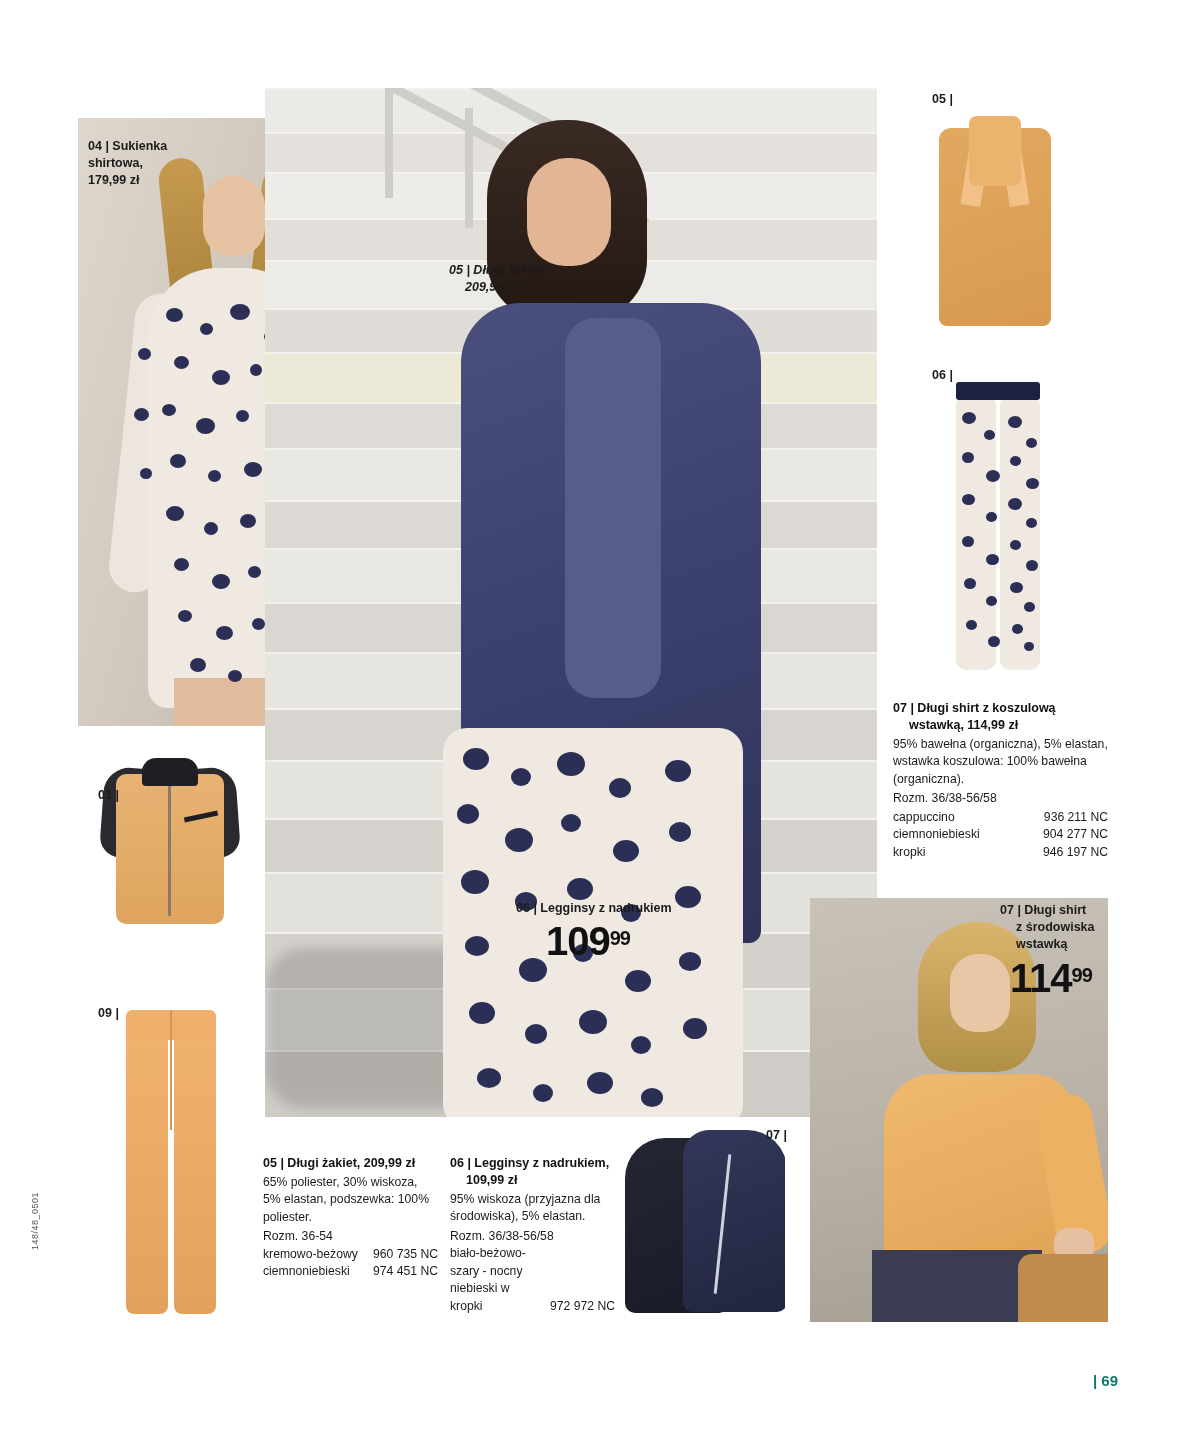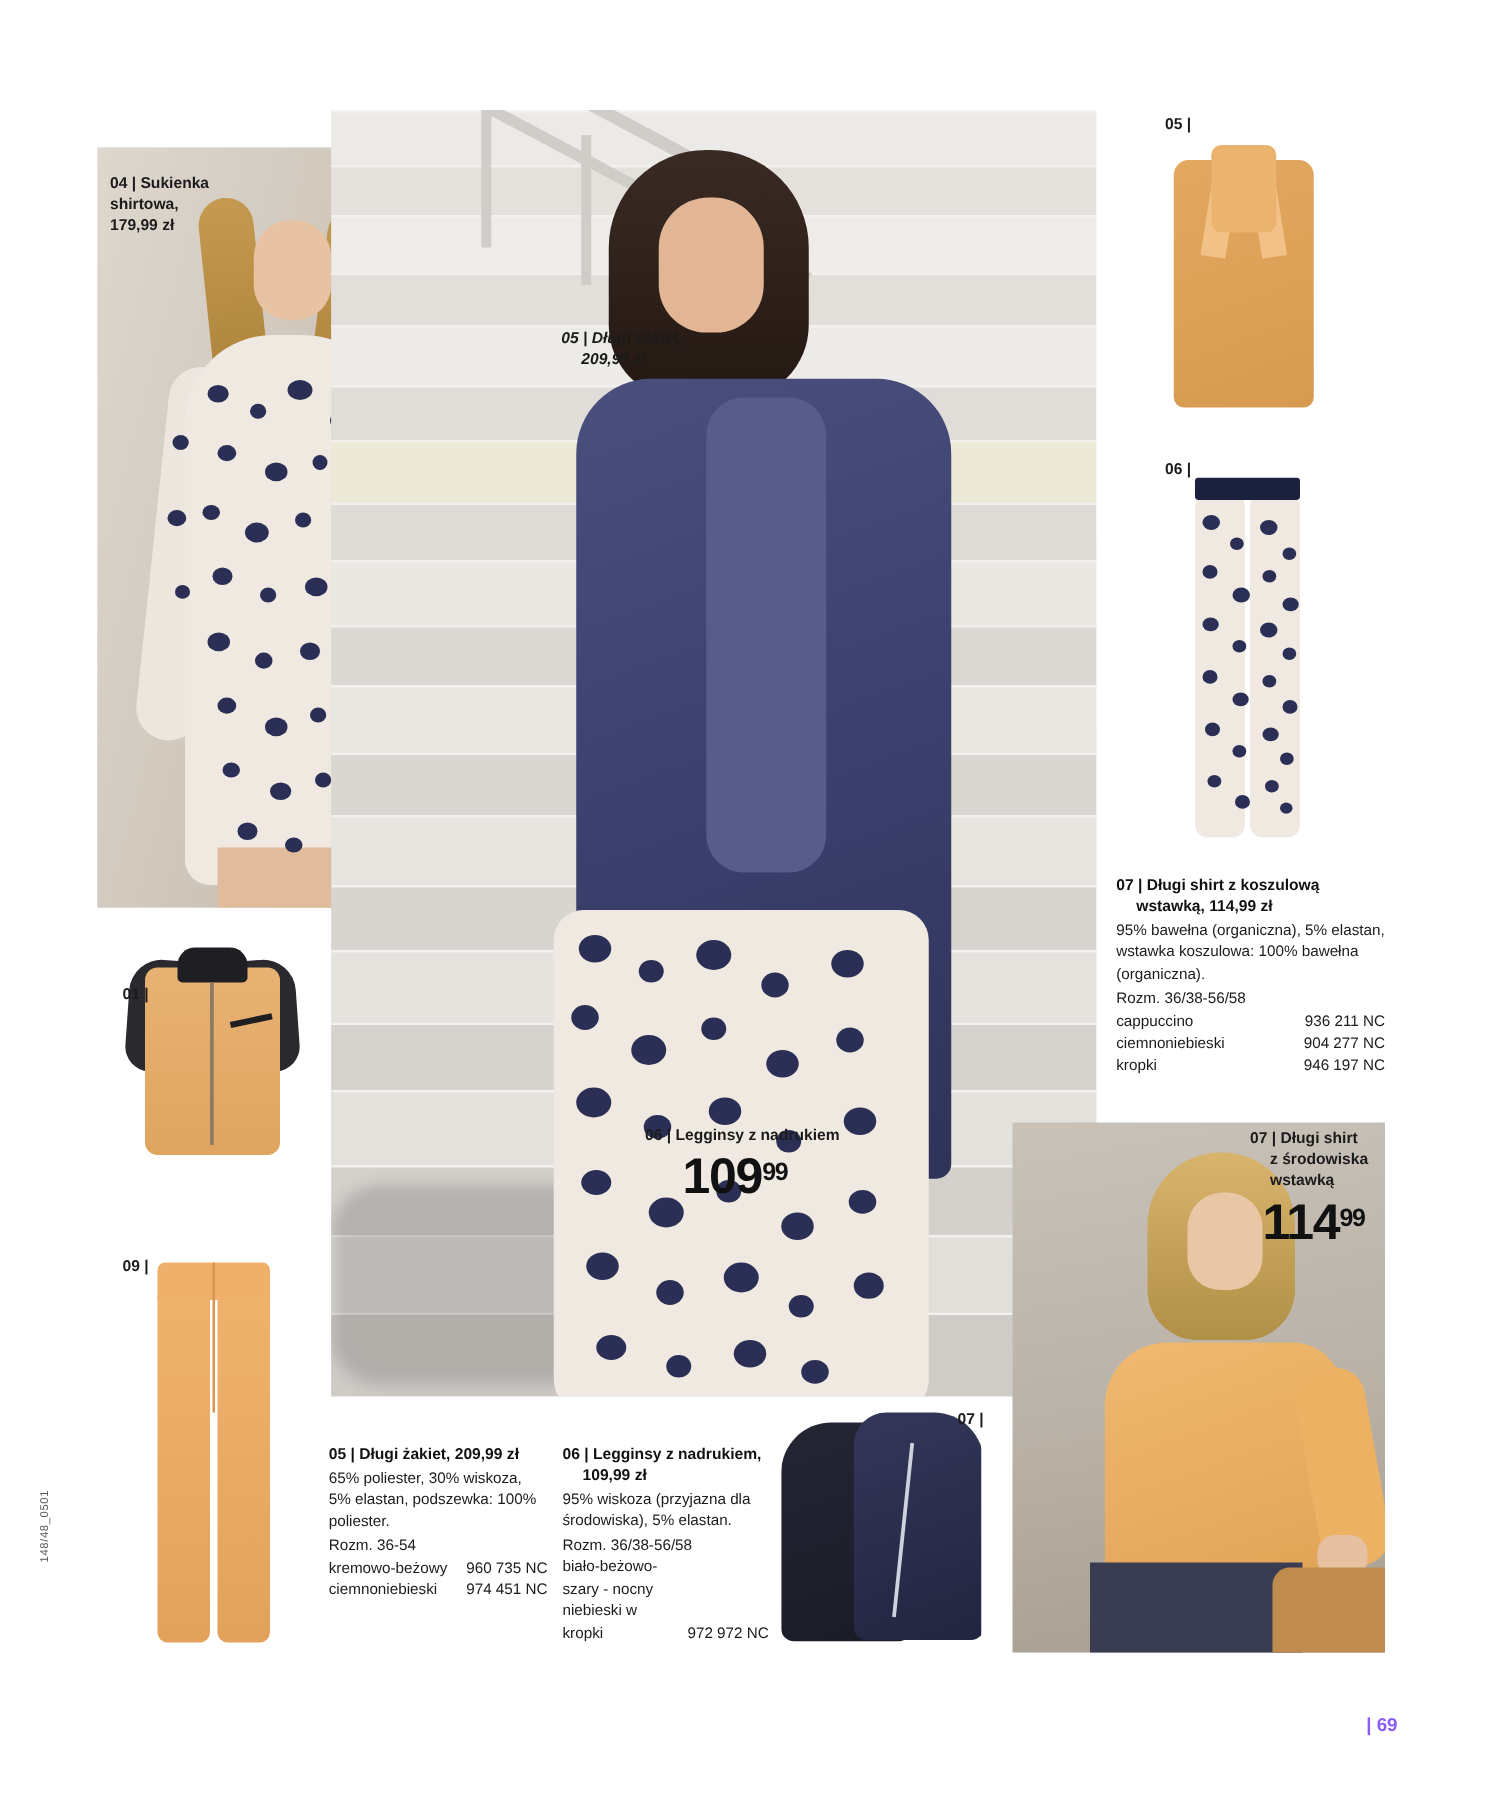--- a/index.html
+++ b/index.html
@@ -139,21 +139,21 @@
   .callout .lbl{font-size:12.5px;font-weight:bold;line-height:1.35;}
   .bigprice{font-weight:bold;letter-spacing:-1px;color:#111;}
   .bigprice .int{font-size:40px;}
   .bigprice .dec{font-size:20px;vertical-align:10px;}
 
   .tinynum{font-size:12.5px;font-weight:bold;}
 
   
   #sidecode{position:absolute;left:30px;top:1250px;transform:rotate(-90deg);
      transform-origin:left top;font-size:9px;color:#555;letter-spacing:.5px;white-space:nowrap;}
-  #pagenum{position:absolute;right:82px;bottom:54px;font-size:15px;font-weight:bold;color:#8b5cf6;}
+  #pagenum{position:absolute;right:82px;bottom:54px;font-size:15px;font-weight:bold;color:#0f766e;}
 </style>
 </head>
 <body>
 
 <div class="page">
 
   <div class="photo" id="photo-dress">
     <div class="bg-wall"></div>
     <div class="hair2"></div>
       <div class="hair3"></div>

